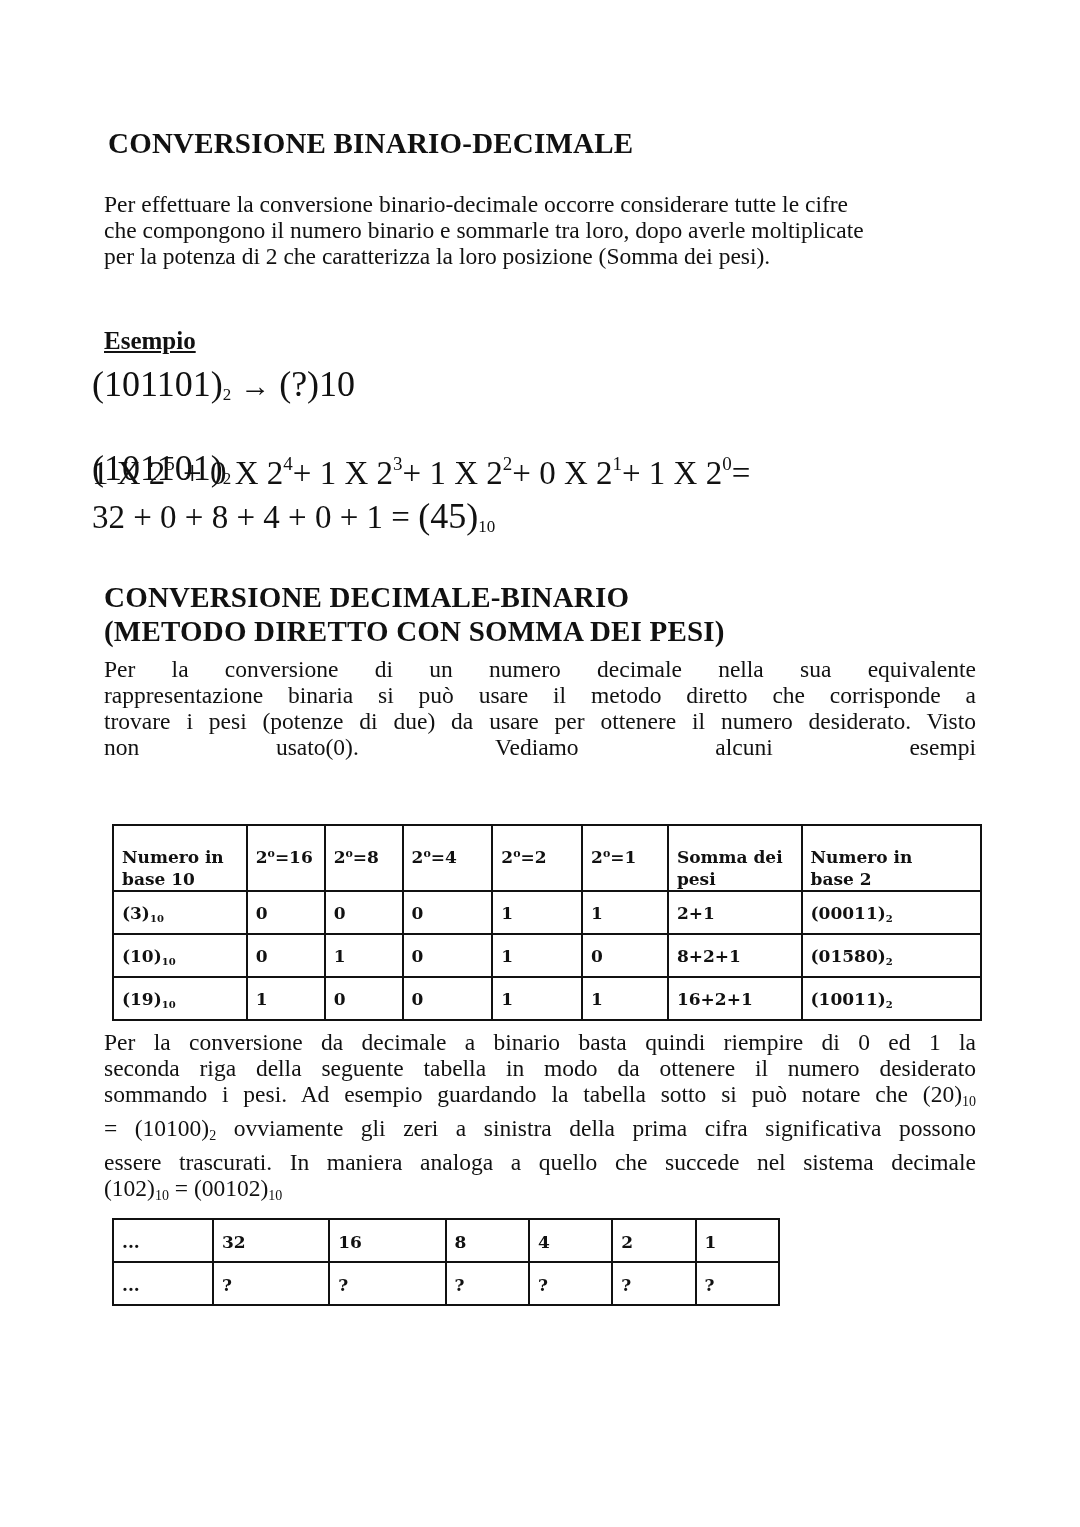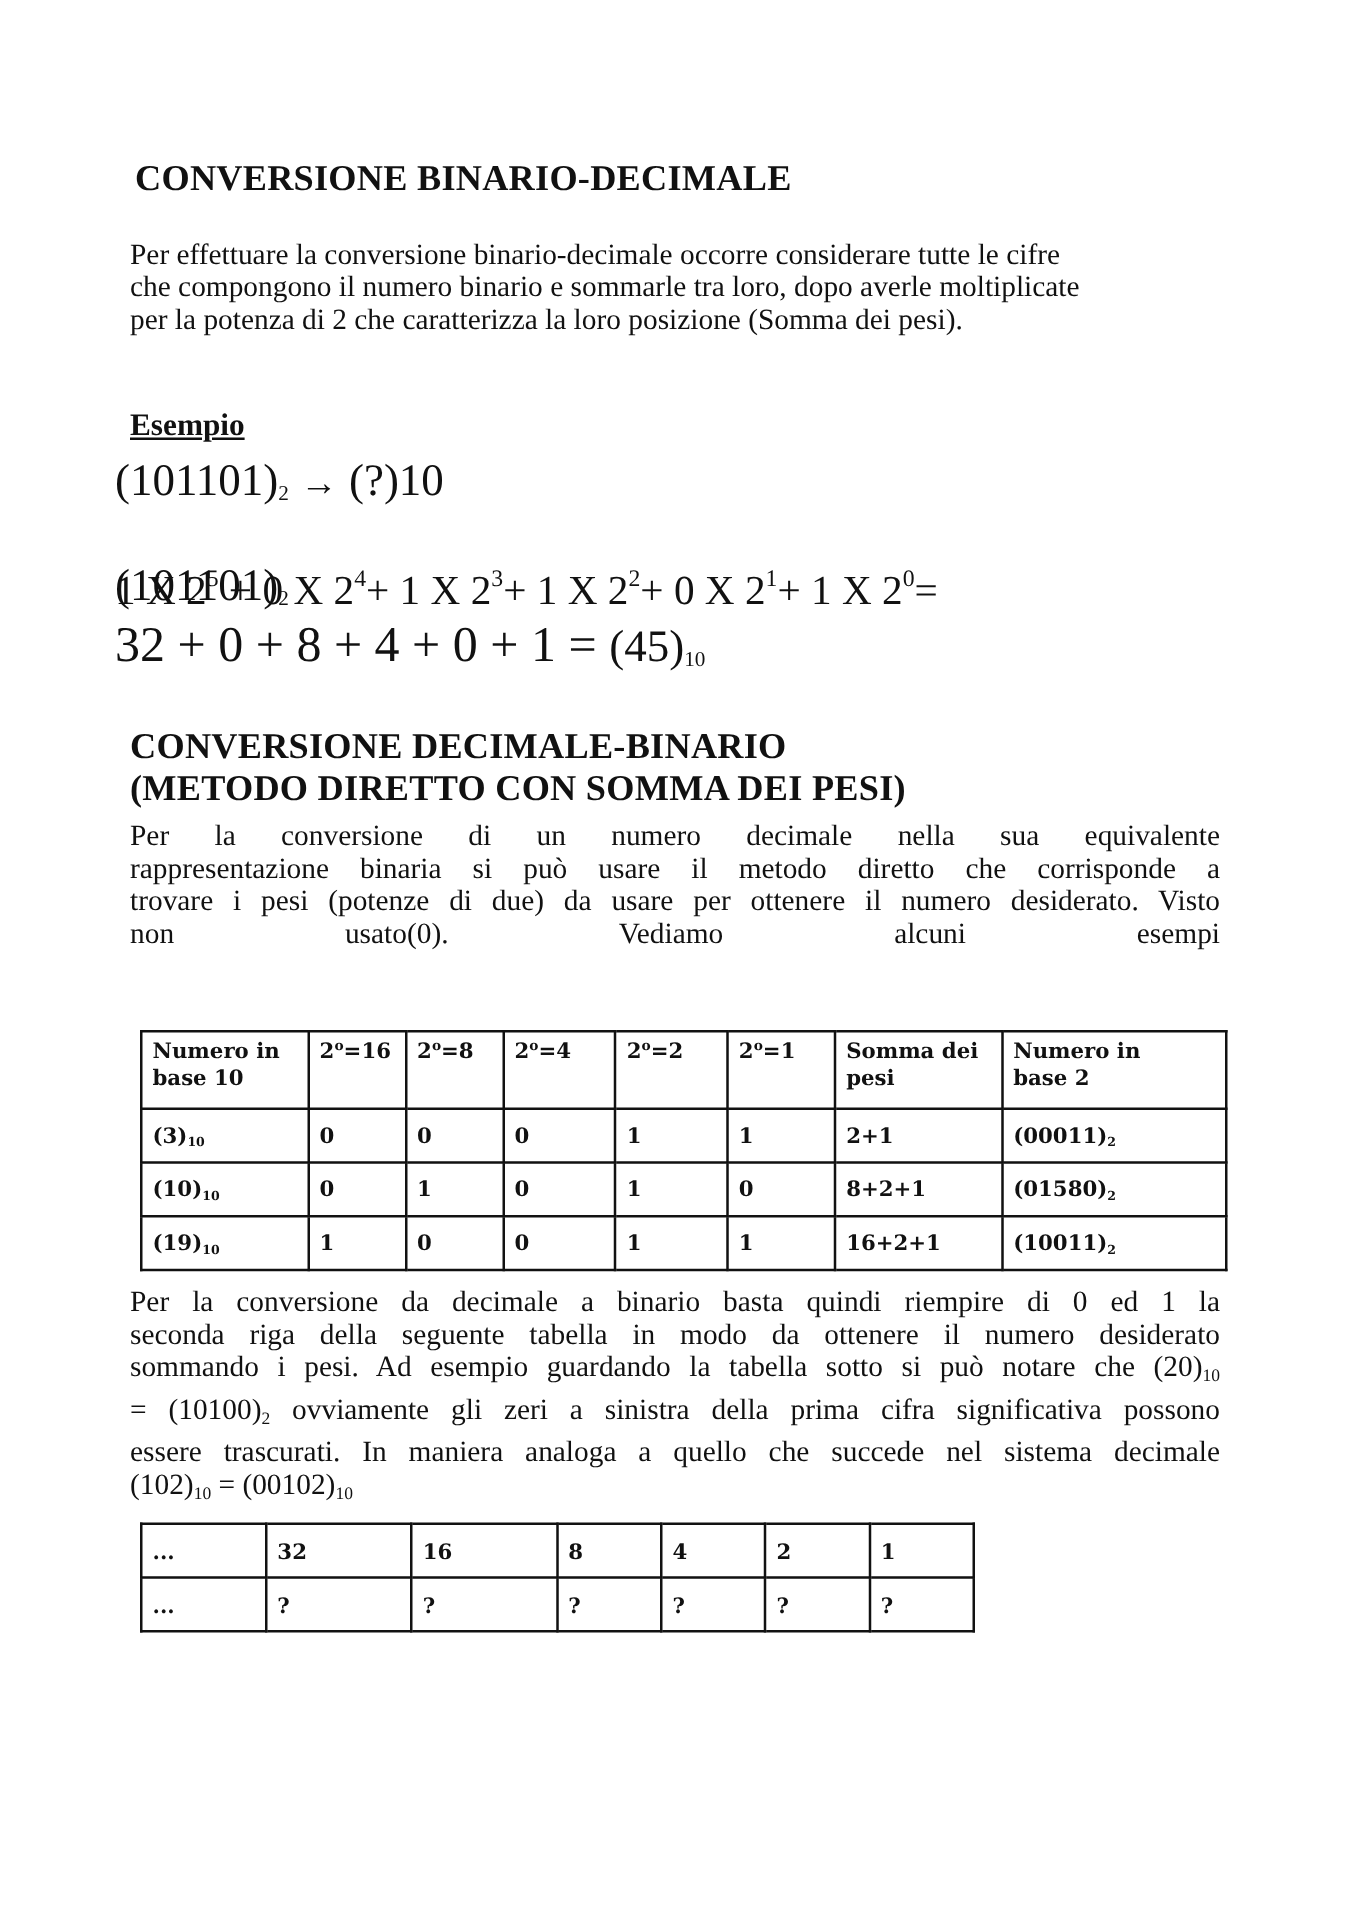--- a/index.html
+++ b/index.html
@@ -11,21 +11,21 @@
   .justify-last { text-align-last: justify; }
   .esempio { font-family: "Liberation Serif", serif; font-weight: bold; font-size: 25px; text-decoration: underline; }
   .math { font-family: "Liberation Serif", serif; font-size: 36px; line-height: 44px; white-space: nowrap; }
   .math sub { font-size: 17px; vertical-align: -4px; }
   .math sup { font-size: 19px; vertical-align: 14px; line-height: 0; }
   table { border-collapse: collapse; position: absolute; }
   td { border: 2px solid #111; vertical-align: top; font-family: "DejaVu Serif", serif; font-weight: bold; font-size: 17px; padding: 0 8px; line-height: 22px; }
   td sup { font-size: 11px; vertical-align: 6px; line-height: 0; }
   td sub { font-size: 10px; vertical-align: -3px; }
   .t1 { left: 112px; top: 824px; width: 870px; }
-  .t1 tr.head td { height: 62px; padding-top: 4px; box-sizing: border-box; }
+  .t1 tr.head td { height: 62px; padding-top: 20px; box-sizing: border-box; }
   .t1 tr.row td { height: 43px; box-sizing: border-box; padding-top: 10px; }
   .t2 { left: 112px; top: 1218px; width: 668px; }
   .t2 td { height: 43px; box-sizing: border-box; padding-top: 11px; }
   .inline-sub { font-size: 14px; vertical-align: -4px; }
 </style>
 </head>
 <body>
 
 <div class="abs h1" style="left:108px; top:126px;">CONVERSIONE BINARIO-DECIMALE</div>
 <div class="abs para" style="left:104px; top:191px;">
@@ -45,21 +45,21 @@
 </div>
 <div class="abs math sm" style="left:92px; top:451px; font-size:33px;">
   <span><span>1</span> <span>X</span> <span>2</span><sup>5</sup> <span>+</span></span>
   <span><span>0</span> <span>X</span> <span>2</span><sup>4</sup><span>+</span></span>
   <span><span>1</span> <span>X</span> <span>2</span><sup>3</sup><span>+</span></span>
   <span><span>1</span> <span>X</span> <span>2</span><sup>2</sup><span>+</span></span>
   <span><span>0</span> <span>X</span> <span>2</span><sup>1</sup><span>+</span></span>
   <span><span>1</span> <span>X</span> <span>2</span><sup>0</sup><span>=</span></span>
 </div>
 <div class="abs math" style="left:92px; top:494px;">
-  <span style="font-size:40px;">32 + 0 + 8 + 4 + 0 + 1 = </span>
+  <span style="font-size:33px;">32 + 0 + 8 + 4 + 0 + 1 = </span>
   <span>(45)</span><sub>10</sub>
 </div>
 
 <div class="abs h1" style="left:104px; top:580px;">
   <div>CONVERSIONE DECIMALE-BINARIO</div>
   <div>(METODO DIRETTO CON SOMMA DEI PESI)</div>
 </div>
 <div class="abs para" style="left:104px; top:656px;">
   <p class="justify-last">Per la conversione di un numero decimale nella sua equivalente</p>
   <p class="justify-last">rappresentazione binaria si può usare il metodo diretto che corrisponde a</p>

